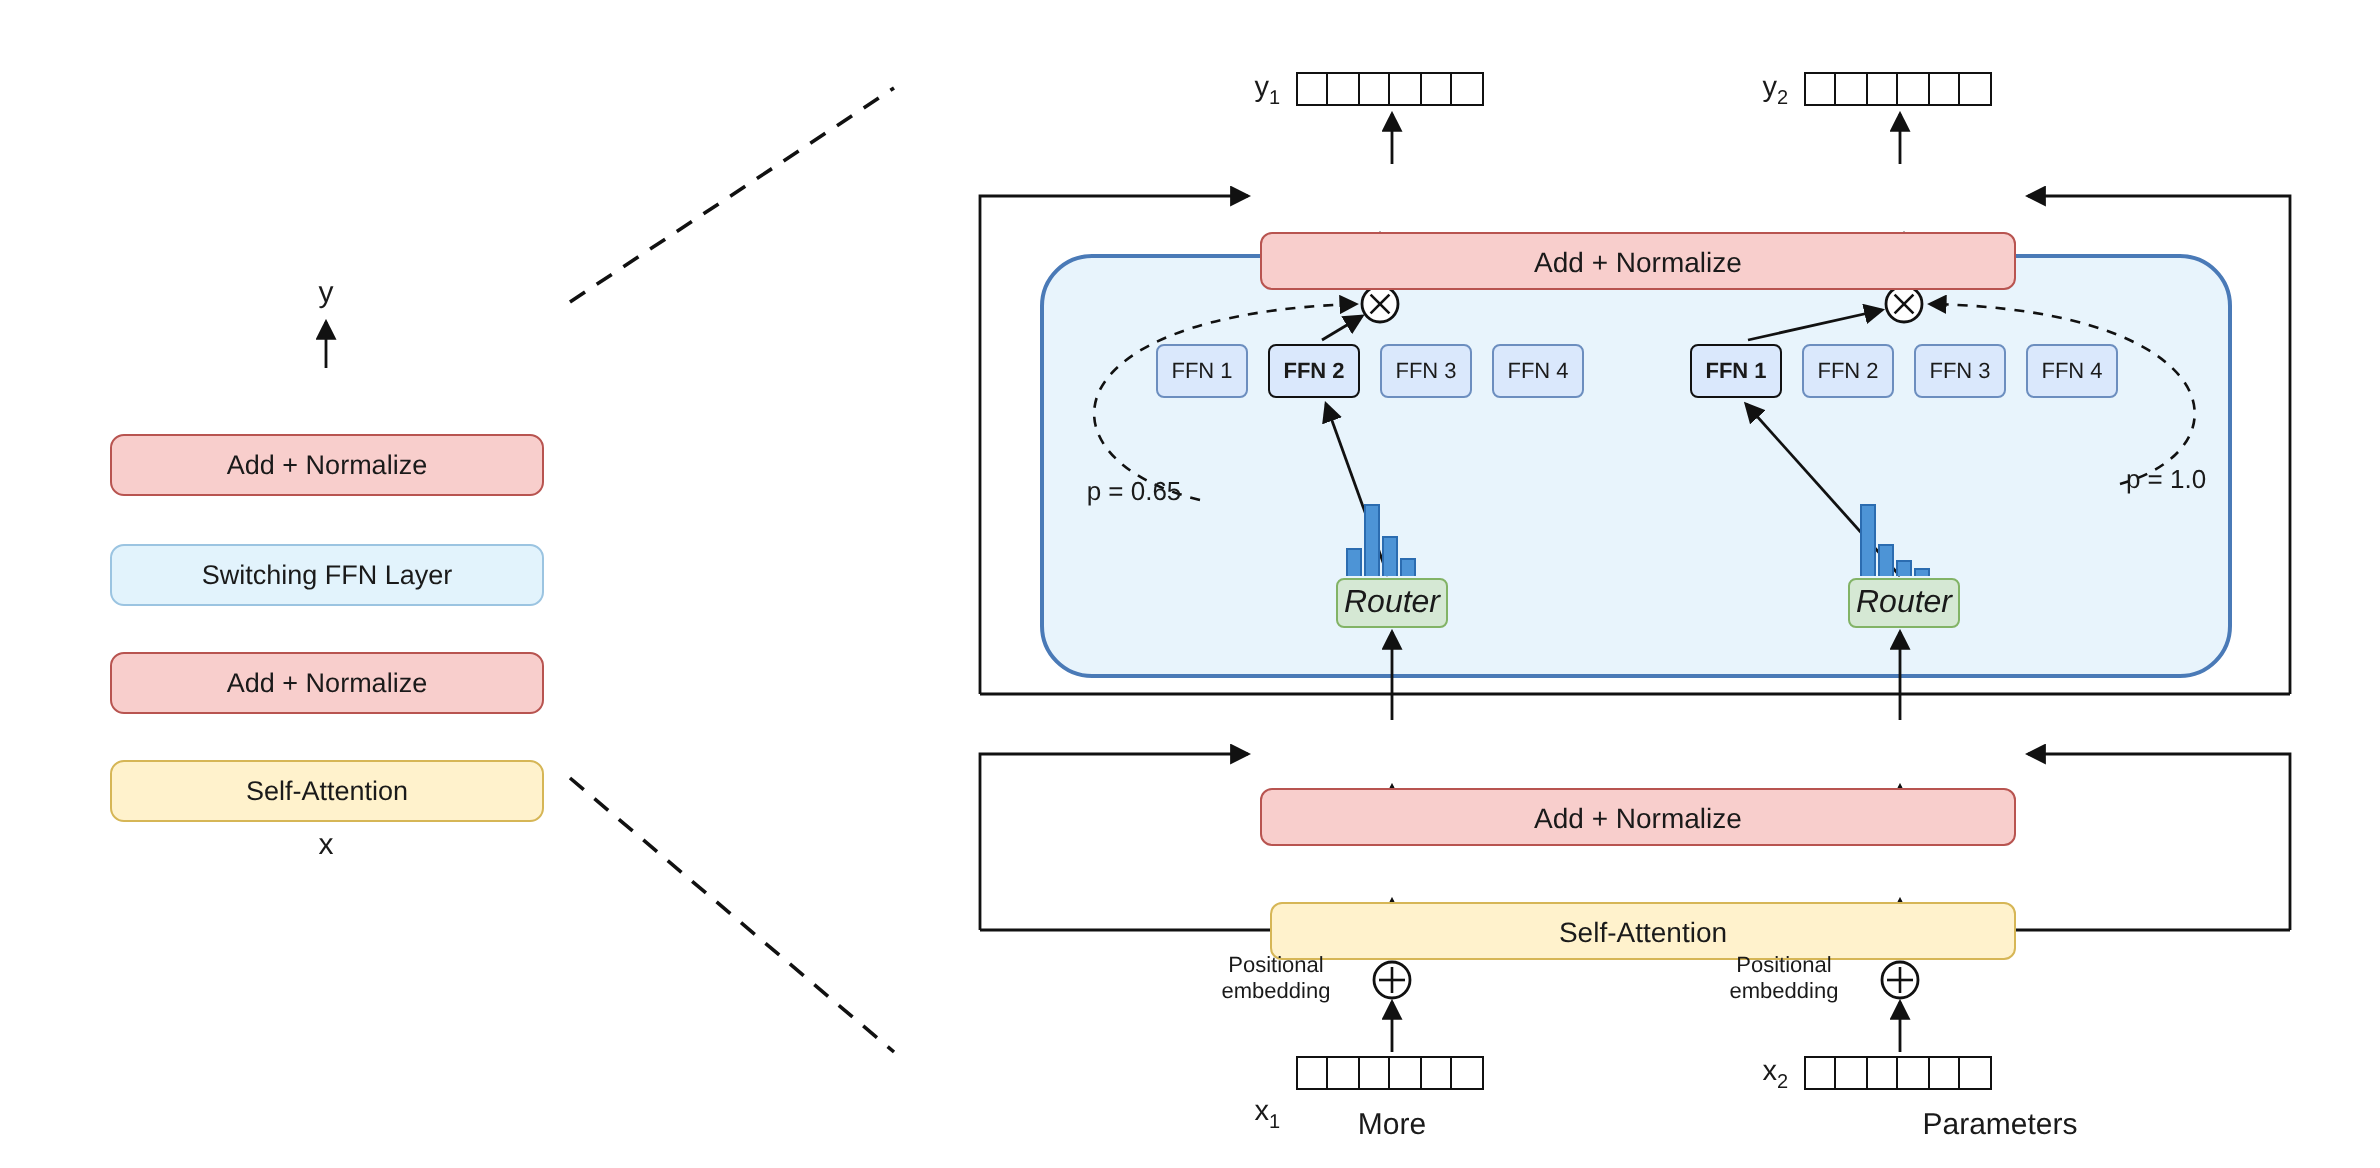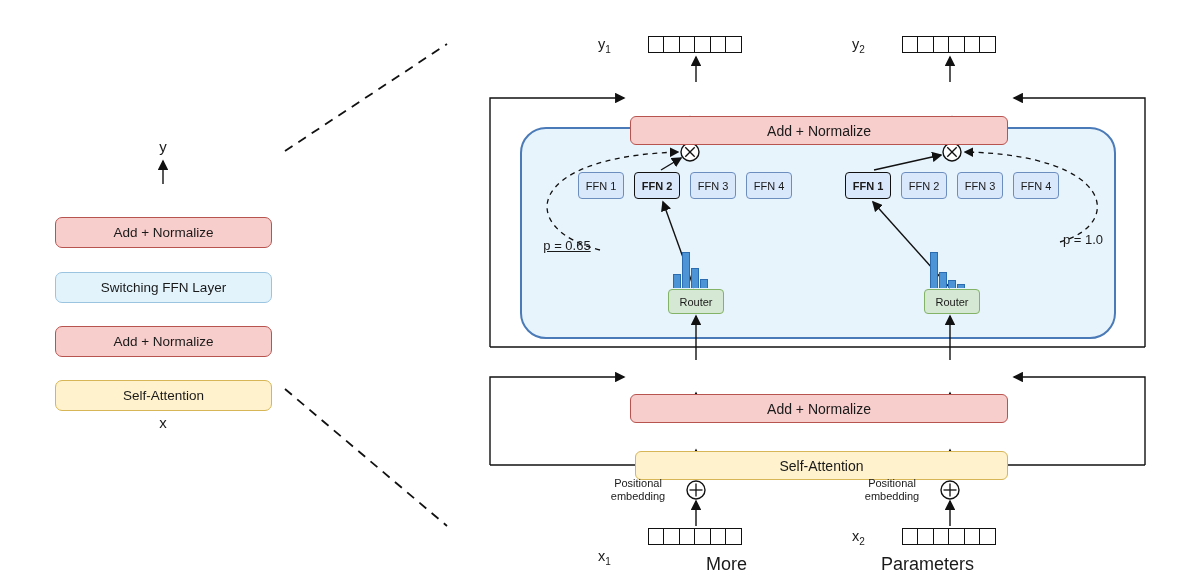--- a/index.html
+++ b/index.html
@@ -27,33 +27,33 @@
 
   .expert { position:absolute; top:172px; width:46px; height:27px; z-index:3;
             display:flex; align-items:center; justify-content:center;
             background:var(--expert-fill); border:1.3px solid var(--expert-stroke);
             border-radius:4px; font-size:11px; }
   .expert.selected { border:1.9px solid #111; font-weight:bold; }
 
   .router { position:absolute; top:289px; width:56px; height:25px; z-index:3;
             display:flex; align-items:center; justify-content:center;
             background:var(--router-fill); border:1.3px solid var(--router-stroke);
-            border-radius:4px; font-size:11px; }
+            border-radius:4px; font-size:16px;font-style:italic; }
 
   .hist { display:flex; align-items:flex-end; gap:1px; height:36px; }
   .hist .bar { width:8px; background:var(--histogram-fill); border:1px solid var(--histogram-stroke); border-bottom:none; }
 
   .tokens { display:flex; }
   .tokens .cell { width:17px; height:17px; background:#fff; border:1.6px solid #111; margin-left:-1.6px; }
   .tokens .cell:first-child { margin-left:0; }
 
-  .tok-label { font-size:14.5px; text-align:left; line-height:17px; }
+  .tok-label { font-size:14.5px; text-align:right; line-height:17px; }
   .tok-label sub { font-size:10px; }
   .flow-label { font-size:15px; text-align:center; }
-  .caption { font-size:18px; text-align:right; }
+  .caption { font-size:15px; text-align:center; }
   .p-label { font-size:13px; text-align:center; }
   .pos-embed { font-size:11px; line-height:13px; text-align:center; }
 </style>
 </head>
 <body>
 
 <div class="canvas">
 
   <div class="container-box"></div>
 
@@ -183,21 +183,21 @@
   <div class="expert" style="left:578px;">FFN 1</div>
   <div class="expert selected" style="left:634px;">FFN 2</div>
   <div class="expert" style="left:690px;">FFN 3</div>
   <div class="expert" style="left:746px;">FFN 4</div>
 
   <div class="expert selected" style="left:845px;">FFN 1</div>
   <div class="expert" style="left:901px;">FFN 2</div>
   <div class="expert" style="left:957px;">FFN 3</div>
   <div class="expert" style="left:1013px;">FFN 4</div>
 
-  <div class="abs p-label" style="left:532px; top:238px; width:70px;text-decoration:underline;">p = 0.65</div>
+  <div class="abs p-label" style="left:532px; top:238px; width:70px;">p = 0.65</div>
   <div class="abs p-label" style="left:1050px; top:232px; width:66px;">p = 1.0</div>
 
   <div class="abs hist" style="left:673px; top:252px;">
       <span class="bar" style="height: 14px;"></span>
       <span class="bar" style="height: 36px;"></span>
       <span class="bar" style="height: 20px;"></span>
       <span class="bar" style="height: 9px;"></span>
     </div>
   <div class="abs hist" style="left:930px; top:252px;">
       <span class="bar" style="height: 36px;"></span>
@@ -239,15 +239,15 @@
     <span>x</span><sub>2</sub>
   </div>
   <div class="abs tokens" style="left:902px; top:528px;">
       <span class="cell"></span>
       <span class="cell"></span>
       <span class="cell"></span>
       <span class="cell"></span>
       <span class="cell"></span>
       <span class="cell"></span>
     </div>
-  <div class="abs caption" style="left:872px; top:554px; width:102px;">Parameters</div>
+  <div class="abs caption" style="left:949px; top:554px; width:102px;">Parameters</div>
 
 </div>
 
 </body></html>

